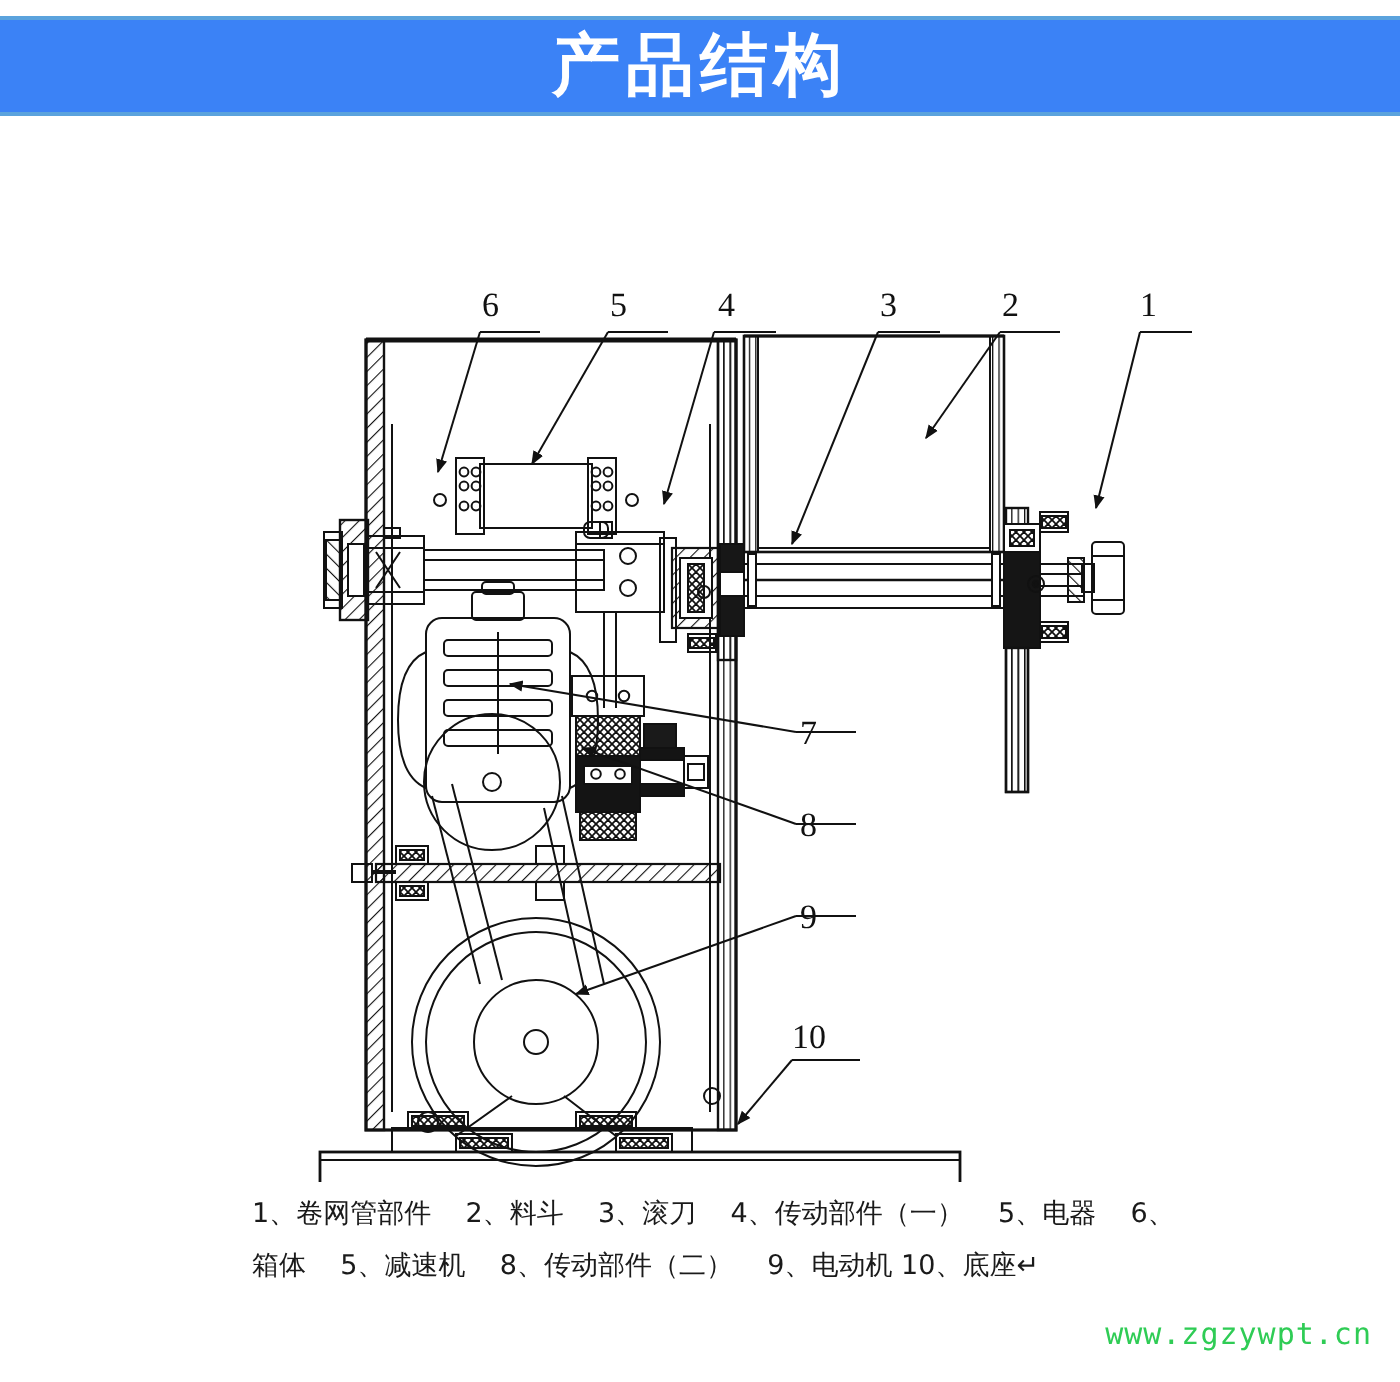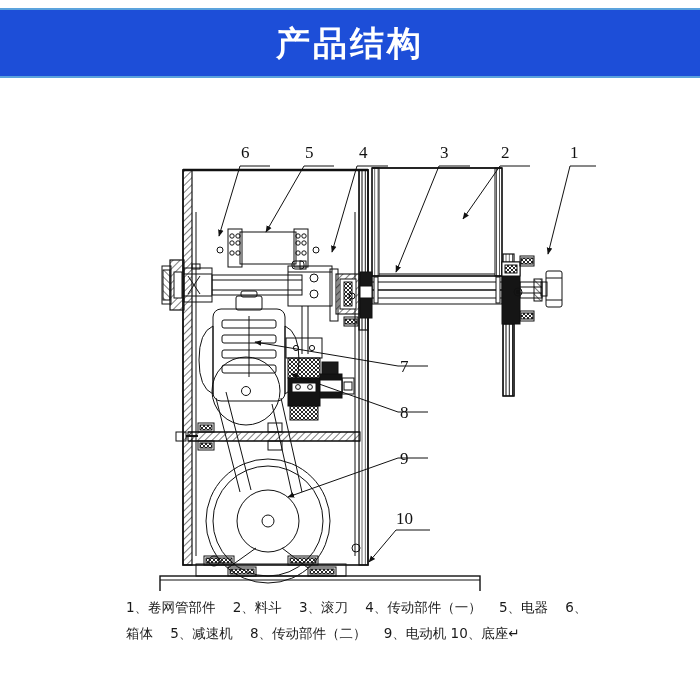--- a/index.html
+++ b/index.html
@@ -7,22 +7,22 @@
     width:700px;height:691px;
     background:#ffffff;
     font-family:"Liberation Sans", sans-serif;
     overflow:hidden;
     position:relative;
   }
   #root{position:relative;width:700px;height:691px;}
 
   
   .banner{
-    position:absolute;left:0;top:8px;width:700px;height:70px;
-    background:#1d4ed8;
+    position:absolute;left:0;top:8px;width:700px;height:50px;
+    background:#3b82f6;
     display:flex;align-items:center;justify-content:center;
     box-sizing:border-box;
     border-top:2px solid #5ba3dd;
     border-bottom:2px solid #5ba3dd;
   }
   .banner-title{
     color:#ffffff;
     font-family:"DejaVu Sans", sans-serif;
     font-size:34px;
     font-weight:bold;
@@ -358,14 +358,15 @@
           </g>
         </g>
     </svg>
   </div>
 
   <div class="caption">
     <div class="line">1、卷网管部件    2、料斗    3、滚刀    4、传动部件（一）    5、电器    6、</div>
     <div class="line">箱体    5、减速机    8、传动部件（二）    9、电动机 10、底座↵</div>
   </div>
 
+  <div class="watermark">www.zgzywpt.cn</div>
 
 </div>
 
 </body></html>

